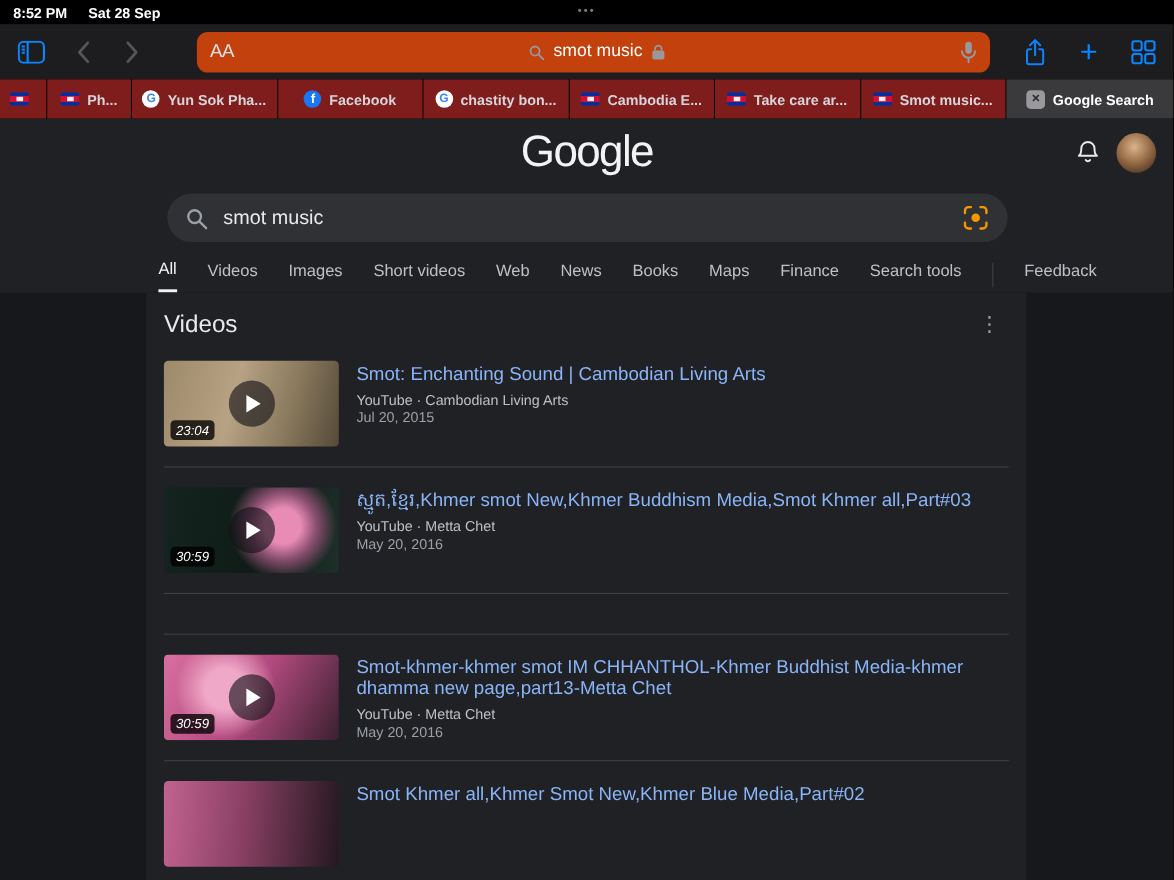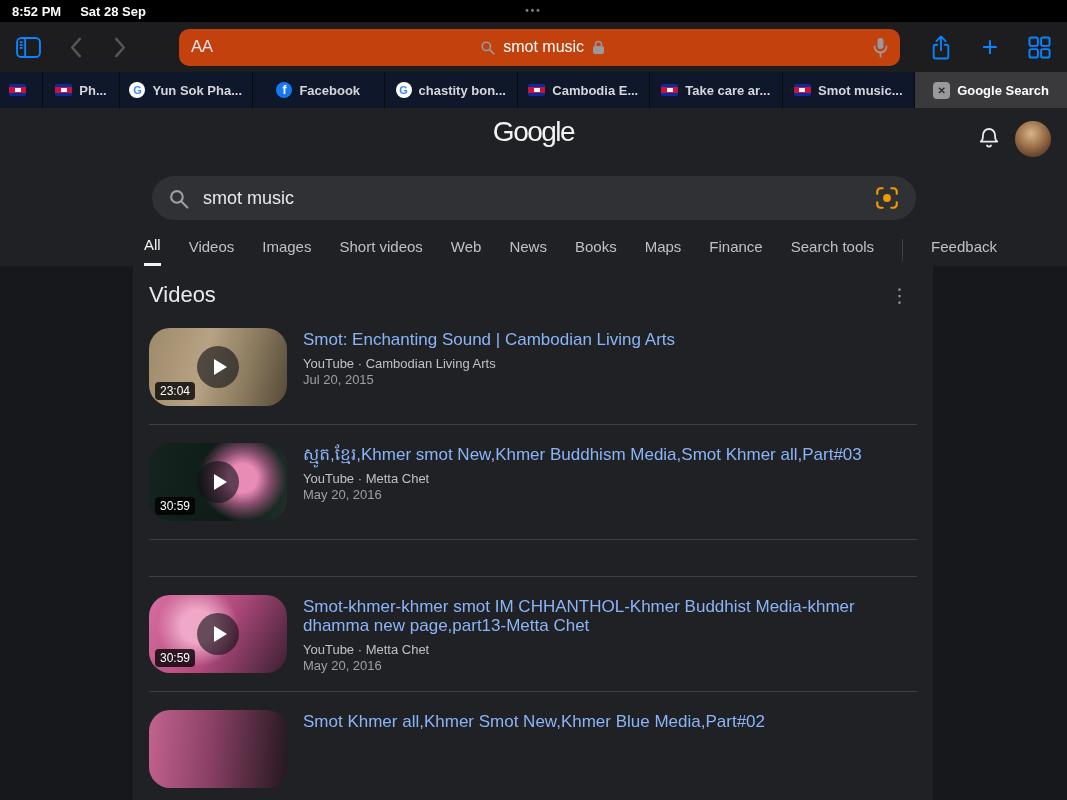--- a/index.html
+++ b/index.html
@@ -25,56 +25,56 @@
   .url-field { flex:1; height:37px; background:#c2410c; border-radius:10px; display:flex; align-items:center; padding:0 12px; min-width:0;margin-left:22px; }
   .reader-btn { color:#e3e3e7; font-size:17px; letter-spacing:-.5px; background:none; border:none; cursor:pointer; }
   .url-center { flex:1; display:flex; align-items:center; justify-content:center; gap:8px; min-width:0; }
   .url-text { color:#fff; font-size:16px; white-space:nowrap; }
   .tb-share { margin-left:30px; }
   .tb-plus { margin-left:30px; color:#0a84ff; font-size:28px; font-weight:300; line-height:26px; }
   .tb-tabs { margin-left:30px; }
 
   
   .fav-bar { position:absolute; top:72px; left:0; right:0; height:36px; background:#0b0b0c; display:flex; gap:1px; overflow:hidden; }
-  .stab { background:#0f172a; display:flex; align-items:center; justify-content:center; gap:7px; font-size:13px; font-weight:600; color:#d6d6da; overflow:hidden; white-space:nowrap; cursor:pointer; padding:0 6px; }
+  .stab { background:#7f1d1d; display:flex; align-items:center; justify-content:center; gap:7px; font-size:13px; font-weight:600; color:#d6d6da; overflow:hidden; white-space:nowrap; cursor:pointer; padding:0 6px; }
   .stab.partial-0 { width:42px; flex:none; }
   .stab.partial-1 { width:76px; flex:none; }
   .stab.mid { flex:1; }
   .stab.active { background:#3a3a3c; color:#fff; width:152px; flex:none; }
   .flag { width:17px; height:12px; border-radius:2px; flex:none; position:relative; background:linear-gradient(to bottom,#032ea1 0 27%,#d21034 27% 73%,#032ea1 73% 100%); }
   .flag::after { content:""; position:absolute; left:50%; top:50%; width:6px; height:4px; background:#f2f2f2; transform:translate(-50%,-50%); }
   .gfav { width:16px; height:16px; border-radius:50%; flex:none; background:#fff; color:#4285f4; font-weight:700; font-size:11px; display:flex; align-items:center; justify-content:center; }
   .gfav::before { content:"G"; }
   .fbfav { width:16px; height:16px; border-radius:50%; flex:none; background:#1877f2; color:#fff; font-weight:700; font-size:12px; display:flex; align-items:center; justify-content:center; }
   .fbfav::before { content:"f"; }
   .closebox { width:17px; height:17px; border-radius:4px; flex:none; background:#98989d; color:#2c2c2e; font-size:10px; font-weight:700; display:flex; align-items:center; justify-content:center; cursor:pointer; }
 
   
   .gpage { position:absolute; top:108px; left:0; right:0; bottom:0; background:#202124; }
-  .glogo { position:absolute; left:50%; top:8px; transform:translateX(-50%); font-size:28px; font-weight:500; letter-spacing:-1.5px; color:#f1f3f4; cursor:pointer; }
+  .glogo { position:absolute; left:50%; top:8px; transform:translateX(-50%); font-size:40px; font-weight:500; letter-spacing:-1.5px; color:#f1f3f4; cursor:pointer; }
   .bell-btn { position:absolute; right:66px; top:17px; background:none; border:none; cursor:pointer; }
   .avatar { position:absolute; right:16px; top:13px; width:36px; height:36px; border-radius:50%; cursor:pointer; border:none;
             background:radial-gradient(circle at 45% 35%, #d8b48a 0%, #9a6f4a 45%, #5a3d28 80%, #3a281a 100%); }
   .gsearch { position:absolute; left:152px; top:68px; width:764px; height:44px; background:#303134; border-radius:22px; display:flex; align-items:center; padding:0 16px; cursor:text; }
   .gsearch .q { color:#e8eaed; font-size:18px; margin-left:14px; flex:1; }
   .gnav { position:absolute; left:144px; top:120px; display:flex; align-items:center; gap:28px; font-size:15px; color:#bdc1c6; }
   .gnav-item { padding:8px 0 10px; cursor:pointer; white-space:nowrap; }
   .gnav-item.active { color:#f1f3f4; border-bottom:3px solid #f1f3f4; font-weight:500; }
   .gnav-divider { width:1px; height:22px; background:#3c4043; margin-top:6px; }
 
   
   .content-outer { position:absolute; top:158px; left:0; right:0; bottom:0; background:#17181b; }
   .content-col { margin-left:133px; width:800px; height:100%; background:#202124; padding:0 16px; }
   .vid-head { display:flex; justify-content:space-between; align-items:center; padding-top:14px; height:44px; }
   .vid-head h2 { font-size:22px; font-weight:400; color:#e8eaed; }
   .more-btn { background:none; border:none; color:#9aa0a6; font-size:19px; cursor:pointer; padding:2px 8px; }
 
   .video-row { display:flex; padding:18px 0; border-bottom:1px solid #3c4043; }
   .video-row:last-child { border-bottom:none; }
-  .thumb { position:relative; width:138px; height:78px; border-radius:21px; overflow:hidden; flex:none; margin-right:16px; cursor:pointer; }
+  .thumb { position:relative; width:159px; height:78px; border-radius:4px; overflow:hidden; flex:none; margin-right:16px; cursor:pointer;font-style:italic; }
   .t1 { background:linear-gradient(105deg,#9d8a6a 0%,#b7a284 40%,#8a7a5e 70%,#554a39 100%); }
   .t2 { background:radial-gradient(circle at 68% 45%, #e88bb5 0 14%, #8a4f70 26%, transparent 42%), linear-gradient(100deg,#14241f 0%,#0e1a16 60%,#1e3029 100%); }
   .t3 { background:radial-gradient(circle at 45% 55%, #d98a3c 0 20%, transparent 45%), linear-gradient(100deg,#8a2f1e 0%,#c1662f 45%,#d8a558 75%,#a13326 100%); }
   .t4 { background:radial-gradient(circle at 35% 40%, #f0a8c8 0 16%, transparent 40%), linear-gradient(120deg,#d86fa0 0%,#b24a7e 50%,#3a2030 100%); }
   .t5 { background:linear-gradient(95deg,#c2638f 0%,#8a4064 45%,#241820 100%); }
   .play { position:absolute; left:50%; top:50%; transform:translate(-50%,-50%); width:42px; height:42px; border-radius:50%; background:rgba(18,18,22,.62); display:flex; align-items:center; justify-content:center; }
   .play::after { content:""; border-style:solid; border-width:8px 0 8px 13px; border-color:transparent transparent transparent #fff; margin-left:4px; }
   .dur { position:absolute; left:6px; bottom:6px; background:rgba(0,0,0,.78); border-radius:4px; padding:2px 5px; font-size:12px; font-weight:500; color:#fff; }
   .dur:empty, .vsource:empty, .vdate:empty { display:none; }
   .vinfo { flex:1; min-width:0; }

